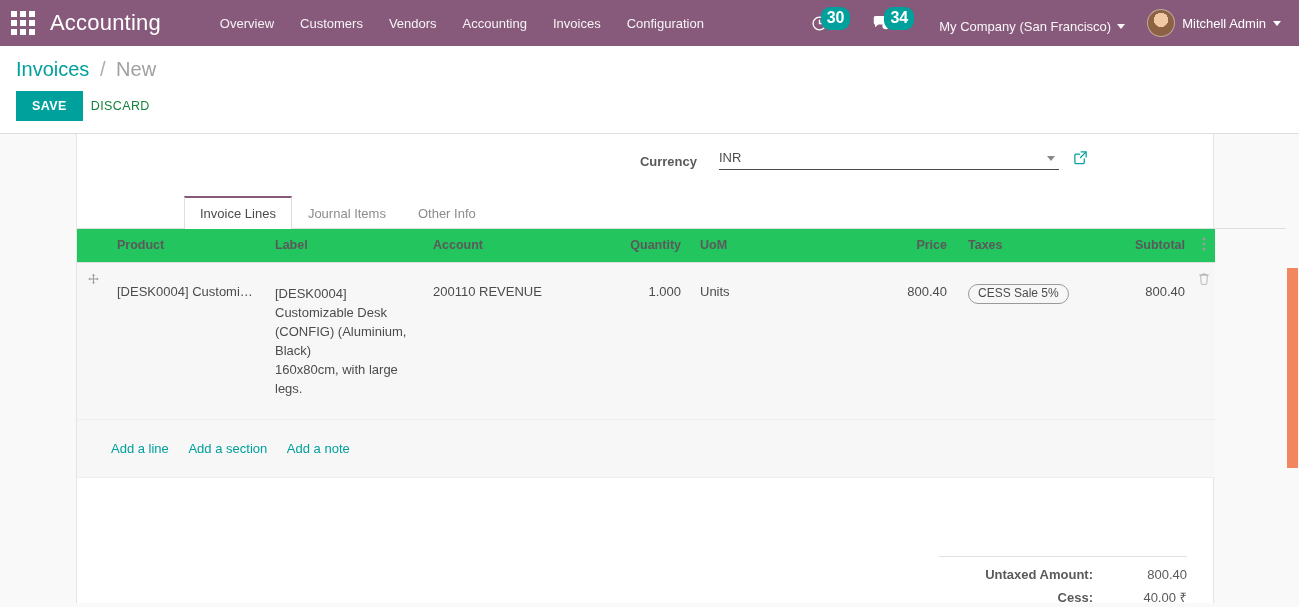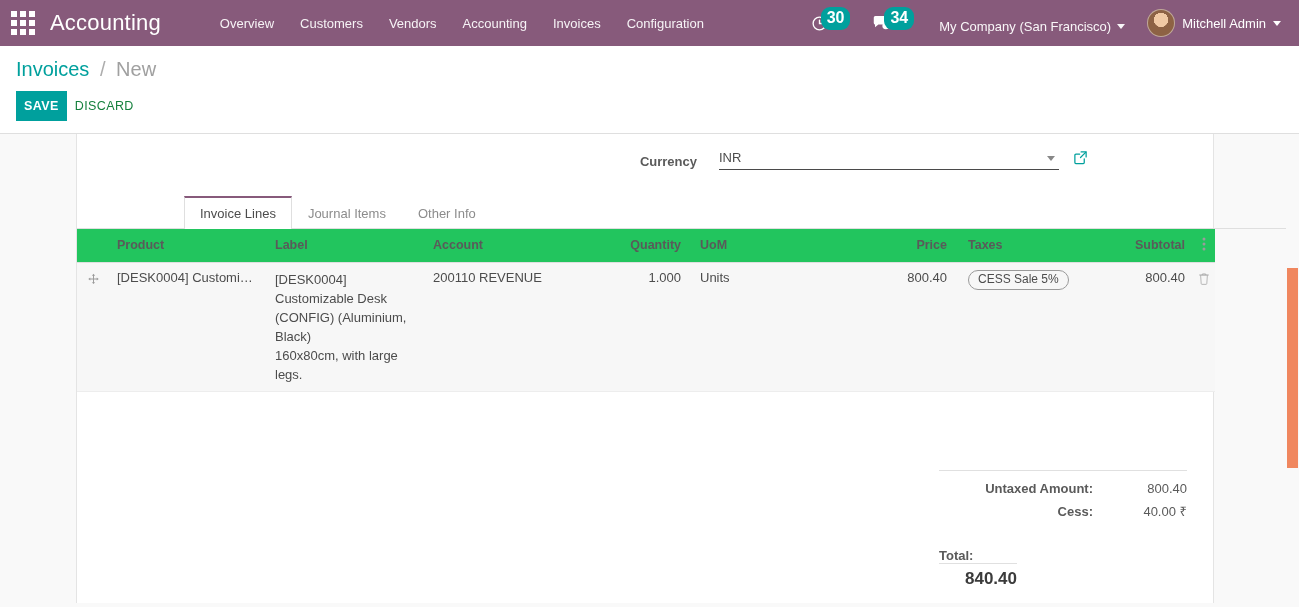--- a/index.html
+++ b/index.html
@@ -116,21 +116,21 @@
   }
   #breadcrumb .bc-link { color: #00a09d; cursor: pointer; }
   #breadcrumb .bc-sep { color: #adadad; margin: 0 5px; }
   #breadcrumb .bc-cur { color: #a0a0a0; }
   #btn-row { display: flex; align-items: center; gap: 0; }
   #save-btn {
     background: #00a09d; color: #fff;
     border: none;
     font-size: 12.5px; font-weight: bold;
     letter-spacing: .4px;
-    padding: 8px 8px;
+    padding: 8px 16px;
     cursor: pointer;
     font-family: inherit;
     text-align: right;
   }
   #discard-btn {
     background: transparent; border: none;
     color: #15803d; font-size: 12.5px; font-weight: normal;
     letter-spacing: .4px;
     padding: 8px 8px; cursor: pointer; font-family: inherit;
   }
@@ -247,21 +247,21 @@
   #lines-table thead th.c-qty { width: 78px; text-align: right; }
   #lines-table thead th.c-uom { width: 90px; text-align: left; padding-left: 11px;}
   #lines-table thead th.c-price { width: 176px; text-align: right; }
   #lines-table thead th.c-taxes { width: 152px; text-align: left; padding-left: 13px;}
   #lines-table thead th.c-subtotal { width: 86px; text-align: right; }
   #lines-table thead th.c-opt { width: 22px; text-align: center; padding: 0; }
 
   #lines-table tbody td {
     font-size: 13px;
     color: #4c4c4c;
-    padding: 7px 8px;
+    padding: 21px 8px;
     vertical-align: top;
     background: #f7f7f7;
     border-bottom: 1px solid #ededed;
   }
   td.c-handle { text-align: center; padding: 10px 0 0 !important; color: #9b9b9b; }
   td.c-product { white-space: nowrap; overflow: hidden; text-overflow: ellipsis; }
   td.c-label { line-height: 19px; }
   td.c-qty { text-align: right; }
   td.c-uom { padding-left: 11px !important; }
   td.c-price { text-align: right; }
@@ -468,20 +468,27 @@
           </td>
           <td class="c-subtotal">800.40</td>
           <td class="c-opt">
             <svg width="12" height="14" viewBox="0 0 24 26">
               <path d="M3 5h18" stroke="#b0b0b0" stroke-width="1.8" fill="none" stroke-linecap="round"></path>
               <path d="M9 5V2.8h6V5" stroke="#b0b0b0" stroke-width="1.8" fill="none"></path>
               <path d="M5.2 5h13.6l-1.2 17.2a1.6 1.6 0 0 1-1.6 1.5H8a1.6 1.6 0 0 1-1.6-1.5z" stroke="#b0b0b0" stroke-width="1.8" fill="none"></path>
             </svg>
           </td>
         </tr>
+        <tr id="add-row">
+          <td colspan="10" style="padding-left:34px;">
+            <span class="addlink">Add a line</span>
+            <span class="addlink">Add a section</span>
+            <span class="addlink">Add a note</span>
+          </td>
+        </tr>
       </tbody>
     </table>
 
     <div id="totals-area">
       <div id="totals">
         <div class="tot-row">
           <span class="tot-label">Untaxed Amount:</span>
           <span class="tot-val">800.40</span>
         </div>
         <div class="tot-row">

